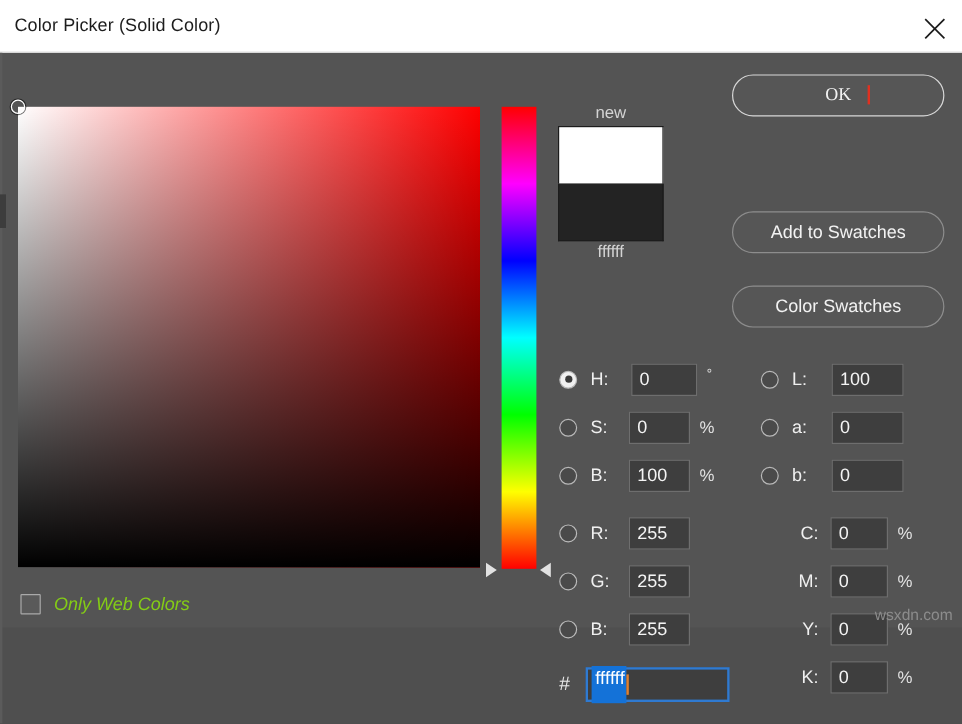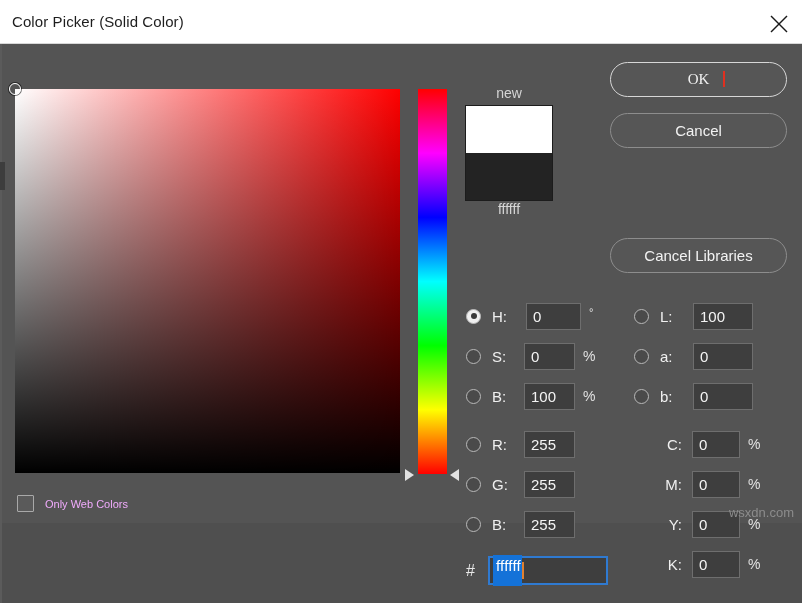--- a/index.html
+++ b/index.html
@@ -102,22 +102,23 @@
     display: flex; align-items: center; gap: 11px;
     cursor: pointer;
   }
   .checkbox {
     width: 17px; height: 17px;
     background: #5a5a5a;
     border: 1px solid #a9a9a9;
     border-radius: 1px;
   }
   .webcolors-label {
-    font-size: 11px; color: #f0abfc;
-    white-space: nowrap;
+    font-size: 15px; color: #84cc16;
+    white-space: nowrap;
+    font-style: italic;
   }
 
   
   .swatch-block { position: absolute; left: 465px; top: 85px; }
   .swatch-caption {
     width: 88px; text-align: center;
     font-size: 14px; color: #d4d4d4;
   }
   .swatch-new, .swatch-current {
     width: 88px; height: 48px;
@@ -271,25 +272,25 @@
     <div class="swatch-caption">new</div>
     <div class="swatch-new" id="sw-new" style="background: rgb(255, 255, 255);"></div>
     <div class="swatch-current" id="sw-cur" style="background: rgb(35, 35, 35);"></div>
     <div class="swatch-caption">ffffff</div>
   </div>
 
   <div class="btn primary" id="btn-ok">
     <span>OK</span>
     <span class="ok-caret"></span>
   </div>
-  <div class="btn" id="btn-cancel">
-    <span>Cancel</span>
+  <div class="btn" id="btn-add">
+    <span>Add to Swatches</span>
   </div>
   <div class="btn" id="btn-lib">
-    <span>Cancel Libraries</span>
+    <span>Color Swatches</span>
   </div>
 
   <div class="field-row" style="left:466px; top:302px;">
     <div class="radio on"></div>
     <div class="fld-label" style="width:26px;">H:</div>
     <input class="num-input" style="width: 55px; margin-left: 8px;" value="0">
     <div class="unit deg">°</div>
   </div>
 
   <div class="field-row" style="left:466px; top:342px;">

